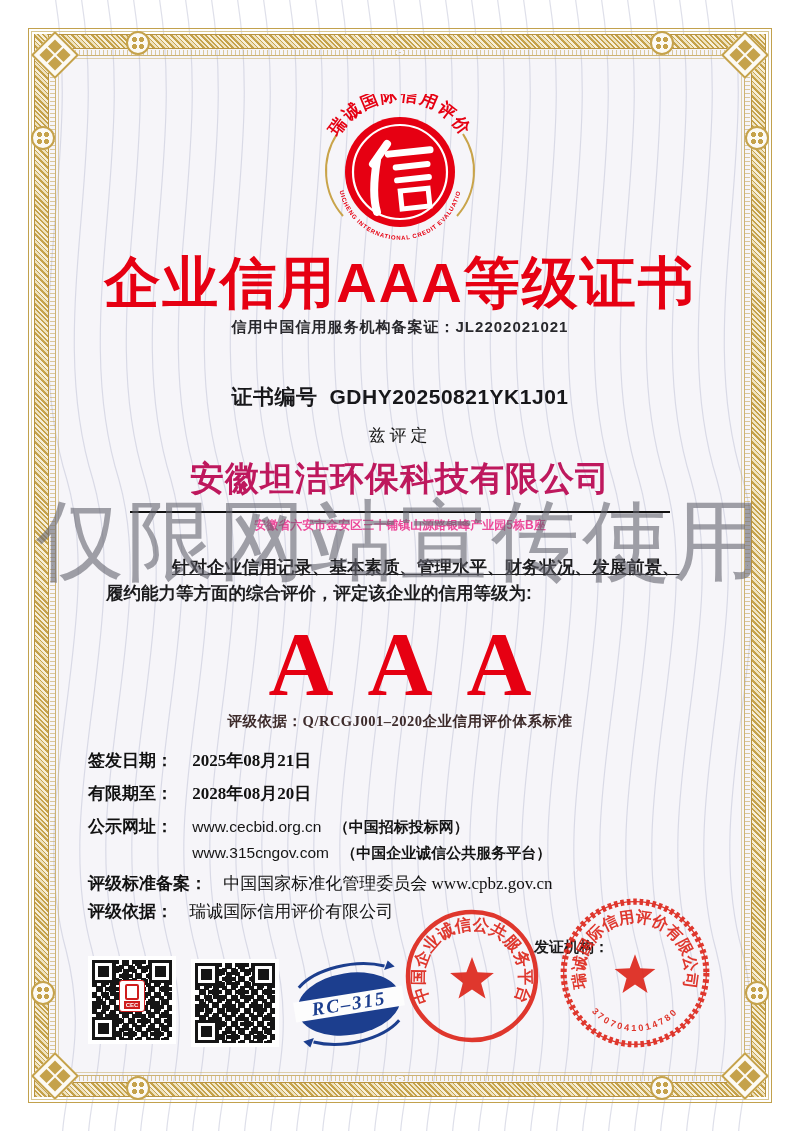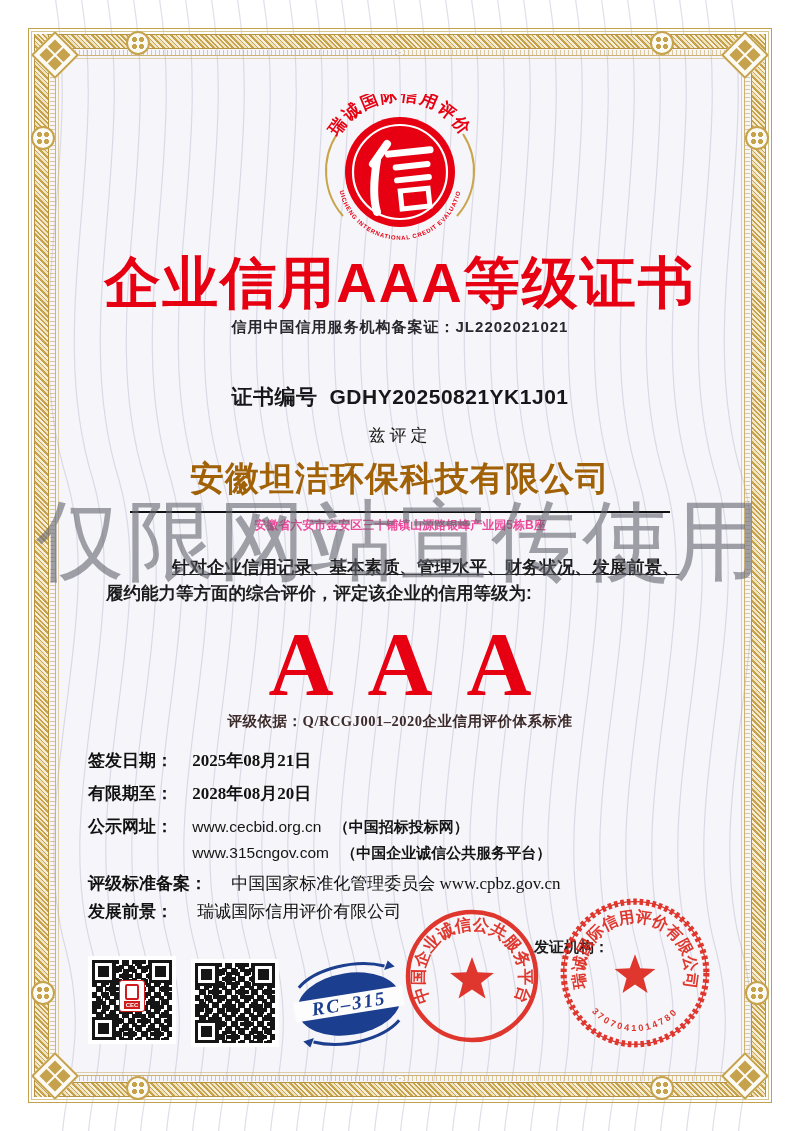--- a/index.html
+++ b/index.html
@@ -37,36 +37,36 @@
                        radial-gradient(circle 2.5px at 68% 68%,#c5a24b 98%,transparent);}
   
   .abs{position:absolute;left:0;right:0;text-align:center;}
   .title{top:246px;font-size:56px;font-weight:700;color:#e60012;letter-spacing:2px;}
   .subtitle{top:318px;font-size:15px;font-weight:600;color:#28282c;letter-spacing:1px;}
   .certno{top:383px;font-size:21px;font-weight:800;color:#17171a;letter-spacing:.5px;}
   .certno .sep{display:inline-block;width:12px;}
   .hereby{top:424px;font-family:"Liberation Serif",serif;font-size:17px;font-weight:400;color:#141414;letter-spacing:4px;}
   .company-block{position:absolute;left:130px;width:540px;top:456px;text-align:center;
       border-bottom:2.5px solid #111;padding-bottom:9px;}
-  .company{font-family:"Liberation Serif",serif;font-size:34px;font-weight:700;color:#a16207;letter-spacing:1px;}
+  .company{font-family:"Liberation Serif",serif;font-size:34px;font-weight:700;color:#be185d;letter-spacing:1px;}
   .address{top:517px;font-size:12px;font-weight:700;color:#ec4899;}
   .para{position:absolute;left:100px;width:616px;top:554px;font-size:17.5px;font-weight:600;
       color:#1c1c1e;line-height:1.5;}
   .para .l1{padding-left:72px;white-space:nowrap;text-decoration:underline;}
   .para .l2{padding-left:6px;white-space:nowrap;}
   .grade{top:620px;font-family:"Liberation Serif",serif;font-size:90px;font-weight:700;color:#e60012;
       letter-spacing:34px;padding-left:34px;line-height:1;}
   .basis{top:712px;font-family:"Liberation Serif",serif;font-size:14.5px;font-weight:700;color:#3d2b2b;letter-spacing:.5px;}
   
   .fields{position:absolute;left:88px;top:750px;font-family:"Liberation Serif",serif;
       font-size:17px;color:#111;}
   .frow{margin-bottom:11px;line-height:22px;white-space:nowrap;}
   .frow.r3{margin-bottom:4px}.frow.r4{margin-bottom:9px}.frow.r5{margin-bottom:6px}
   .flabel{display:inline-block;min-width:100px;font-weight:700;}
-  .nofix .flabel{min-width:0;margin-right:20px;}
+  .nofix .flabel{min-width:0;margin-right:12px;}
   .fval.serif{font-weight:600;}
   .fval.url{font-family:"Liberation Sans",sans-serif;font-size:15.5px;font-weight:500;color:#141414;}
   .fval.boldserif{font-weight:400;}
   .fnote{font-family:"Liberation Sans",sans-serif;font-size:15px;font-weight:700;color:#141414;margin-left:8px;}
   .issuer{position:absolute;left:534px;top:938px;font-family:"Liberation Serif",serif;
       font-size:15px;font-weight:700;color:#1a1a1a;z-index:3;}
   
   .watermark{position:absolute;top:482px;left:50%;transform:translateX(-50%);z-index:6;
       font-size:88px;font-weight:400;color:rgba(100,100,110,.6);letter-spacing:3px;
       white-space:nowrap;pointer-events:none;}
@@ -252,21 +252,21 @@
     <div class="frow r4">
       <span class="flabel"></span>
       <span class="fval url">www.315cngov.com</span>
       <span class="fnote">（中国企业诚信公共服务平台）</span>
     </div>
     <div class="frow r5 nofix">
       <span class="flabel">评级标准备案：</span>
       <span class="fval boldserif">中国国家标准化管理委员会 www.cpbz.gov.cn</span>
     </div>
     <div class="frow r6 nofix">
-      <span class="flabel">发展前景：</span>
+      <span class="flabel">评级依据：</span>
       <span class="fval boldserif">瑞诚国际信用评价有限公司</span>
     </div>
   </div>
 
   <div class="issuer">发证机构：</div>
 
   <div class="qr qr1">
     <div class="qr-pat"></div>
     <div class="fd tl"></div>
     <div class="fd tr"></div>

